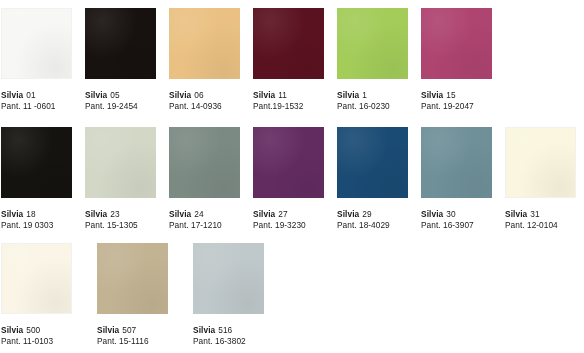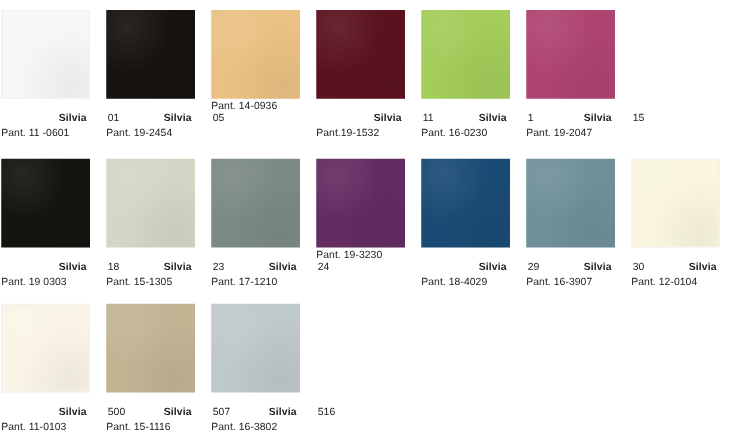--- a/index.html
+++ b/index.html
@@ -27,21 +27,21 @@
     position: absolute;
     left: 0;
     width: 584px;
     height: 110px;
     display: flex;
     flex-direction: row;
   }
 
   .swatch-row.row-0 { top: 2px; }
   .swatch-row.row-1 { top: 121px; }
-  .swatch-row.row-2 { top: 237px; }
+  .swatch-row.row-2 { top: 237px; gap: 12px; }
 
   .swatch-cell {
     position: relative;
     width: 71px;
     margin-right: 13px;
     box-sizing: border-box;
     display: flex;
     flex-direction: column;
   }
 
@@ -76,28 +76,27 @@
     margin-top: 6px;
     line-height: 1.0;
     white-space: nowrap;
   }
 
   .swatch-name {
     font-size: 8.3px;
     font-weight: bold;
     color: #1a1a1a;
     letter-spacing: 0.1px;
-    padding-left: 46px;
   }
 
   .swatch-number {
     font-size: 8.3px;
     font-weight: normal;
     color: #1a1a1a;
-    margin-left: 17px;
+    margin-left: 3px;
   }
 
   .swatch-pantone {
     margin-top: 0;
     font-size: 8.3px;
     font-weight: normal;
     color: #1a1a1a;
     letter-spacing: 0.05px;
     white-space: nowrap;
   }
@@ -112,20 +111,21 @@
         <div class="swatch-label"><span class="swatch-name">Silvia</span><span class="swatch-number">01</span></div>
         <div class="swatch-pantone">Pant. 11 -0601</div>
       </div>
       <div class="swatch-cell">
         <div class="swatch-chip" style="background-color: rgb(23, 17, 15);"></div>
         <div class="swatch-label"><span class="swatch-name">Silvia</span><span class="swatch-number">05</span></div>
         <div class="swatch-pantone">Pant. 19-2454</div>
       </div>
       <div class="swatch-cell">
         <div class="swatch-chip" style="background-color: rgb(234, 193, 131);"></div>
+        <div class="swatch-label"><span class="swatch-name">Silvia</span><span class="swatch-number">06</span></div>
         <div class="swatch-pantone">Pant. 14-0936</div>
       </div>
       <div class="swatch-cell">
         <div class="swatch-chip" style="background-color: rgb(91, 18, 32);"></div>
         <div class="swatch-label"><span class="swatch-name">Silvia</span><span class="swatch-number">11</span></div>
         <div class="swatch-pantone">Pant.19-1532</div>
       </div>
       <div class="swatch-cell">
         <div class="swatch-chip" style="background-color: rgb(163, 204, 89);"></div>
         <div class="swatch-label"><span class="swatch-name">Silvia</span><span class="swatch-number">1</span></div>
@@ -148,20 +148,21 @@
         <div class="swatch-label"><span class="swatch-name">Silvia</span><span class="swatch-number">23</span></div>
         <div class="swatch-pantone">Pant. 15-1305</div>
       </div>
       <div class="swatch-cell">
         <div class="swatch-chip" style="background-color: rgb(124, 138, 132);"></div>
         <div class="swatch-label"><span class="swatch-name">Silvia</span><span class="swatch-number">24</span></div>
         <div class="swatch-pantone">Pant. 17-1210</div>
       </div>
       <div class="swatch-cell">
         <div class="swatch-chip" style="background-color: rgb(99, 44, 97);"></div>
+        <div class="swatch-label"><span class="swatch-name">Silvia</span><span class="swatch-number">27</span></div>
         <div class="swatch-pantone">Pant. 19-3230</div>
       </div>
       <div class="swatch-cell">
         <div class="swatch-chip" style="background-color: rgb(26, 75, 116);"></div>
         <div class="swatch-label"><span class="swatch-name">Silvia</span><span class="swatch-number">29</span></div>
         <div class="swatch-pantone">Pant. 18-4029</div>
       </div>
       <div class="swatch-cell">
         <div class="swatch-chip" style="background-color: rgb(111, 144, 153);"></div>
         <div class="swatch-label"><span class="swatch-name">Silvia</span><span class="swatch-number">30</span></div>

